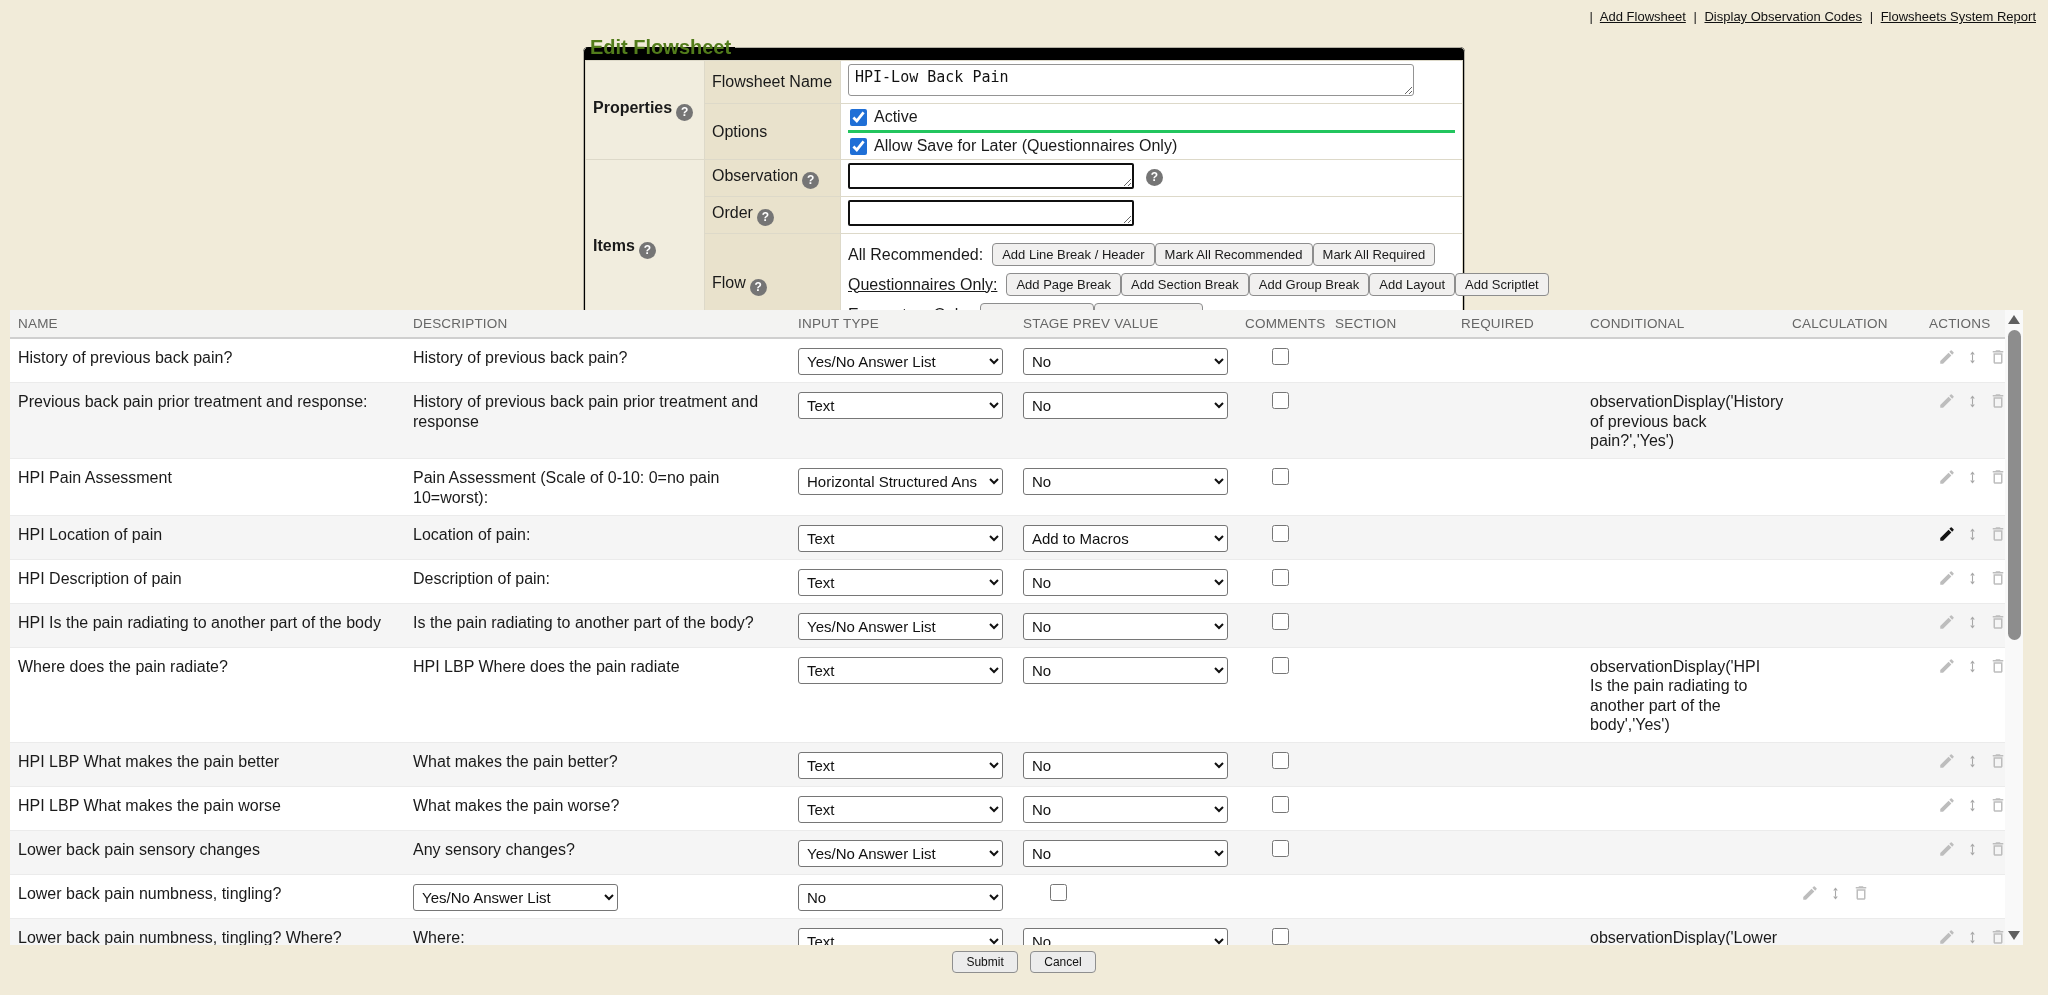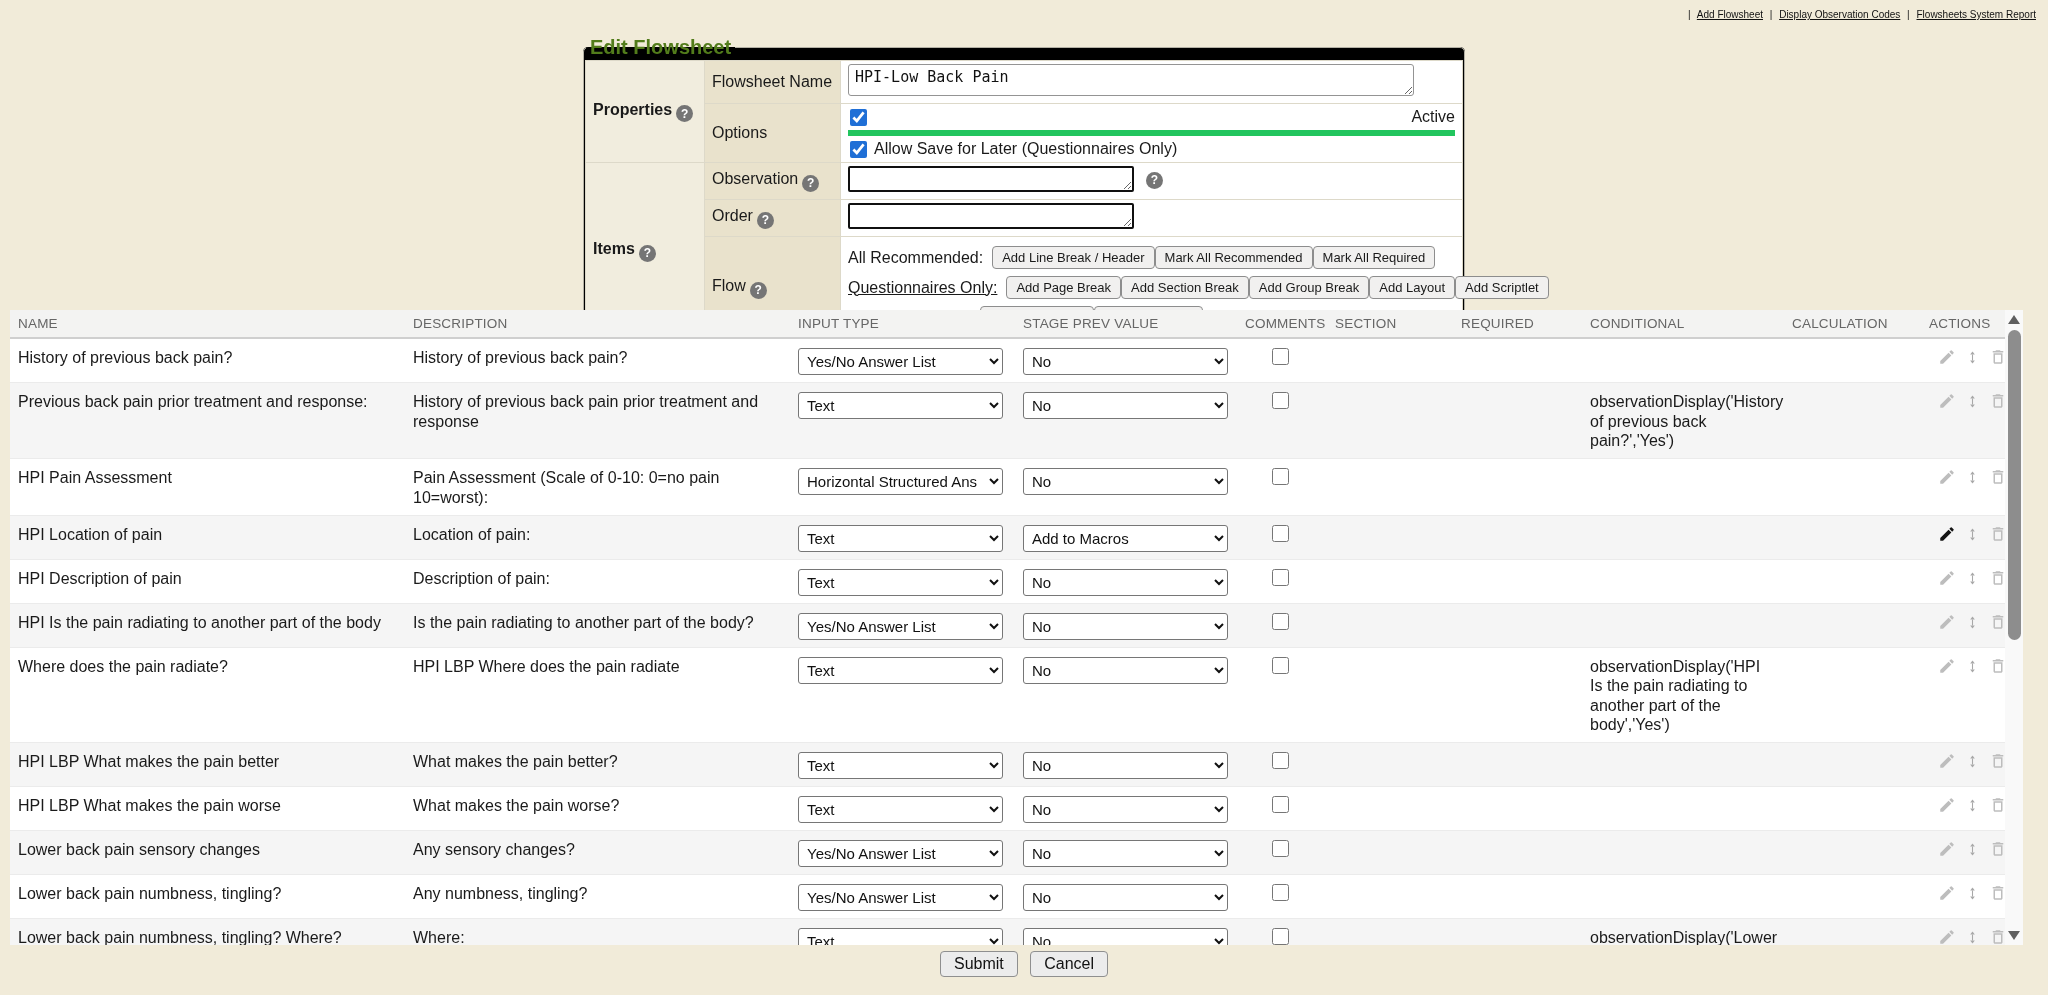--- a/index.html
+++ b/index.html
@@ -4,21 +4,21 @@
 <style>
   html,body { margin:0; padding:0; }
   body {
     width:2048px; height:995px; position:relative; overflow:hidden;
     background:#f1ebd9; color:#1a1a1a;
     font-family:"Liberation Sans", sans-serif;
   }
   a { color:#111; text-decoration:underline; cursor:pointer; }
 
   
-  .top-links { position:absolute; top:9px; right:12px; font-size:10px; white-space:nowrap;margin-left:12px; }
+  .top-links { position:absolute; top:9px; right:12px; font-size:13px; white-space:nowrap;margin-left:12px; }
   .top-links .sep { text-decoration:none; margin:0 4px; }
 
   
   fieldset.efs {
     position:absolute; left:583px; top:36px; width:878px;
     margin:0; padding:1px; background:#000000;
     border:1px solid #b3b0a4; border-radius:5px;
   }
   fieldset.efs legend {
     font-size:20px; font-weight:bold; color:#527c1b; padding:0 4px; margin-left:1px;
@@ -34,21 +34,21 @@
     background:#757575; color:#fff; font-size:12px; font-weight:bold;
     align-items:center; justify-content:center; vertical-align:-3px; margin-left:4px;
     font-family:"Liberation Sans", sans-serif;
   }
   textarea.fs-name {
     width:552px; height:24px; font:15px "DejaVu Sans Mono", monospace;
     border:1px solid #949494; border-radius:3px; padding:3px 6px; resize:both;
     background:#fff; color:#111;
   }
   .opt-line { display:flex; align-items:center; height:26px; gap:7px; font-size:16px; }
-  .opt-line.first { border-bottom:6px solid #22c55e;justify-content:space-between; }
+  .opt-line.first { border-bottom:3px solid #22c55e; }
   input[type=checkbox].blue { width:17px; height:17px; accent-color:#1f6fd6; margin:0 0 0 2px; }
   textarea.obs-input {
     width:272px; height:18px; border:2px solid #101010; border-radius:2px;
     font:15px "DejaVu Sans Mono", monospace; padding:2px 5px; resize:both; background:#fff;
   }
   .flow-line { display:flex; align-items:center; margin:6px 0 7px 0; font-size:16px; flex-wrap:nowrap; }
   .flow-line .flow-label { margin-right:9px; white-space:nowrap; }
   .flow-label.underlined { text-decoration:underline;text-align:center; }
   button.mini {
     font-family:"Liberation Sans", sans-serif; font-size:13px; color:#1a1a1a;
@@ -89,21 +89,21 @@
   .varrow { position:absolute; left:3px; width:0; height:0; cursor:pointer;
             border-left:6px solid transparent; border-right:6px solid transparent; }
   .varrow.up { top:5px; border-bottom:9px solid #5f5f5f; }
   .varrow.down { bottom:5px; border-top:9px solid #5f5f5f; }
   .vthumb { position:absolute; left:2.5px; top:20px; width:13px; height:310px;
             background:#8d8d8d; border-radius:7px; cursor:pointer; }
 
   
   .footer { position:absolute; top:951px; left:0; width:2048px; text-align:center; }
   button.std {
-    font-family:"Liberation Sans", sans-serif; font-size:16px; color:#111;
+    font-family:"Liberation Sans", sans-serif; font-size:12px; color:#111;
     background:#ececec; border:1px solid #8f8f8f; border-radius:4px;
     padding:3px 13px; margin:0 4px; cursor:pointer;
   }
 </style>
 </head>
 <body style="background: rgb(241, 235, 217);">
 
 <div class="top-links">
   <span class="sep">|</span>
   <a>Add Flowsheet</a>
@@ -537,21 +537,20 @@
       </span>
       <span class="icon trash">
         <svg viewBox="0 0 24 24">
               <path d="M16 9v10H8V9h8m-1.5-6h-5l-1 1H5v2h14V4h-3.5l-1-1zM18 7H6v12c0 1.1.9 2 2 2h8c1.1 0 2-.9 2-2V7z"></path>
             </svg>
       </span>
     </div>
   </div>
       <div class="grow">
     <div class="cell c-name"><span>Lower back pain numbness, tingling?</span></div>
-    <div class="cell c-desc"><span>Any numbness, tingling?</span></div>
     <div class="cell c-input">
       <select class="rsel"><option>Yes/No Answer List</option></select>
     </div>
     <div class="cell c-stage">
       <select class="rsel"><option>No</option></select>
     </div>
     <div class="cell c-comments"><input type="checkbox" style=""></div>
     <div class="cell c-section"><span></span></div>
     <div class="cell c-required"><span></span></div>
     <div class="cell c-conditional"><span></span></div>

